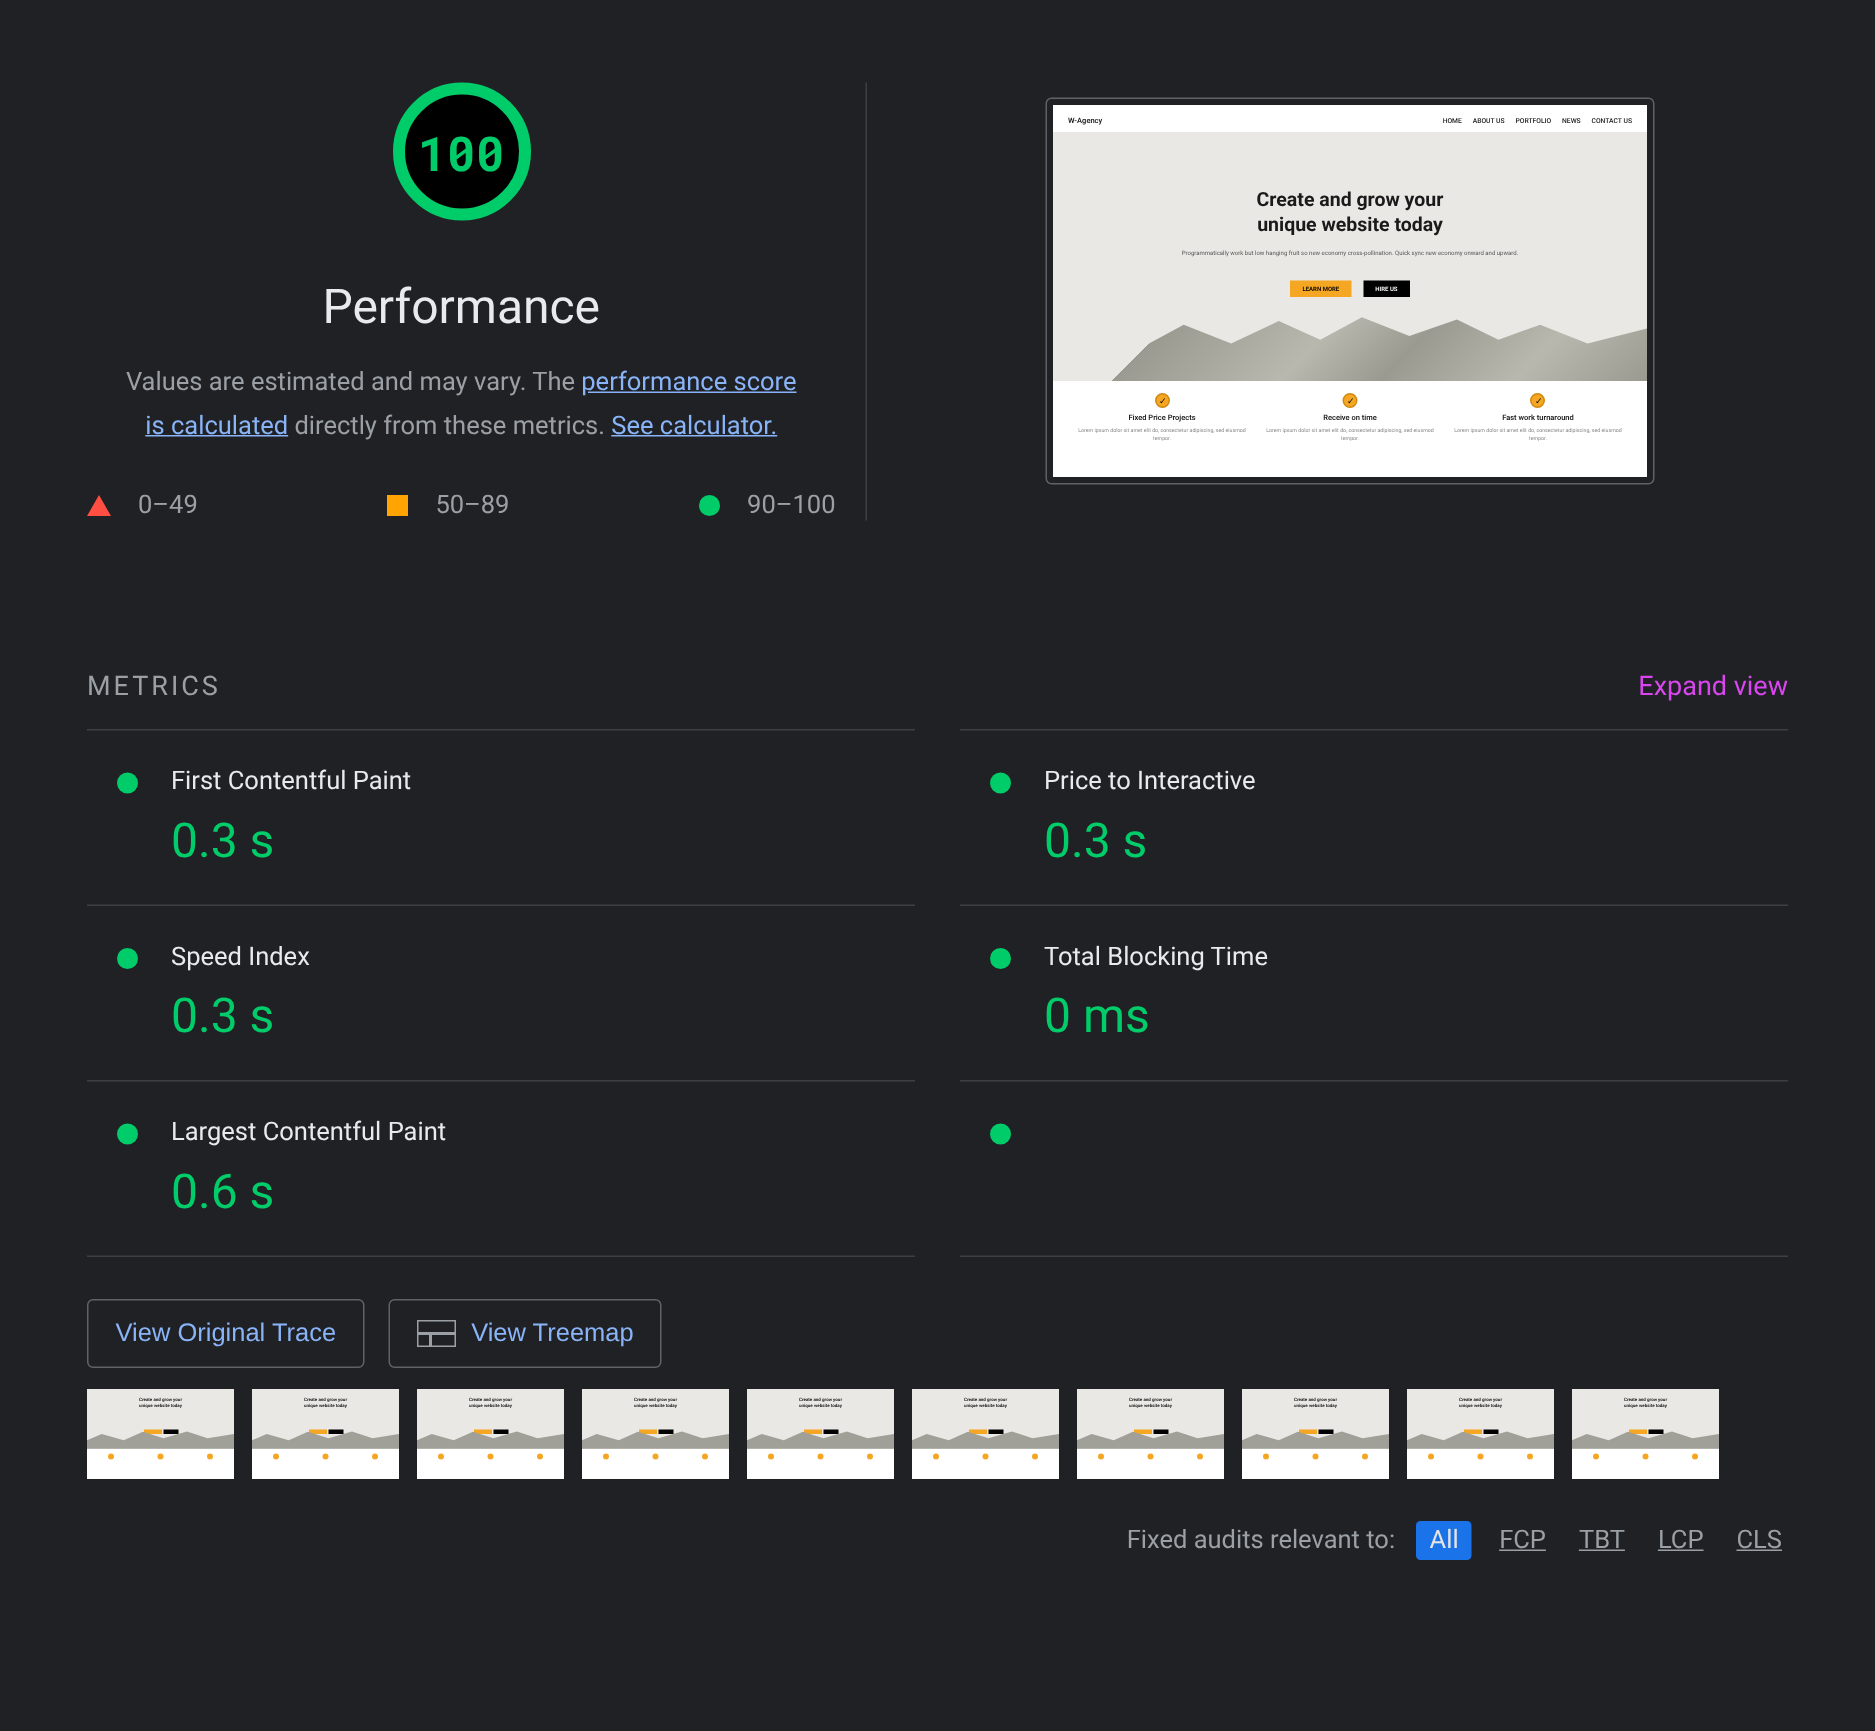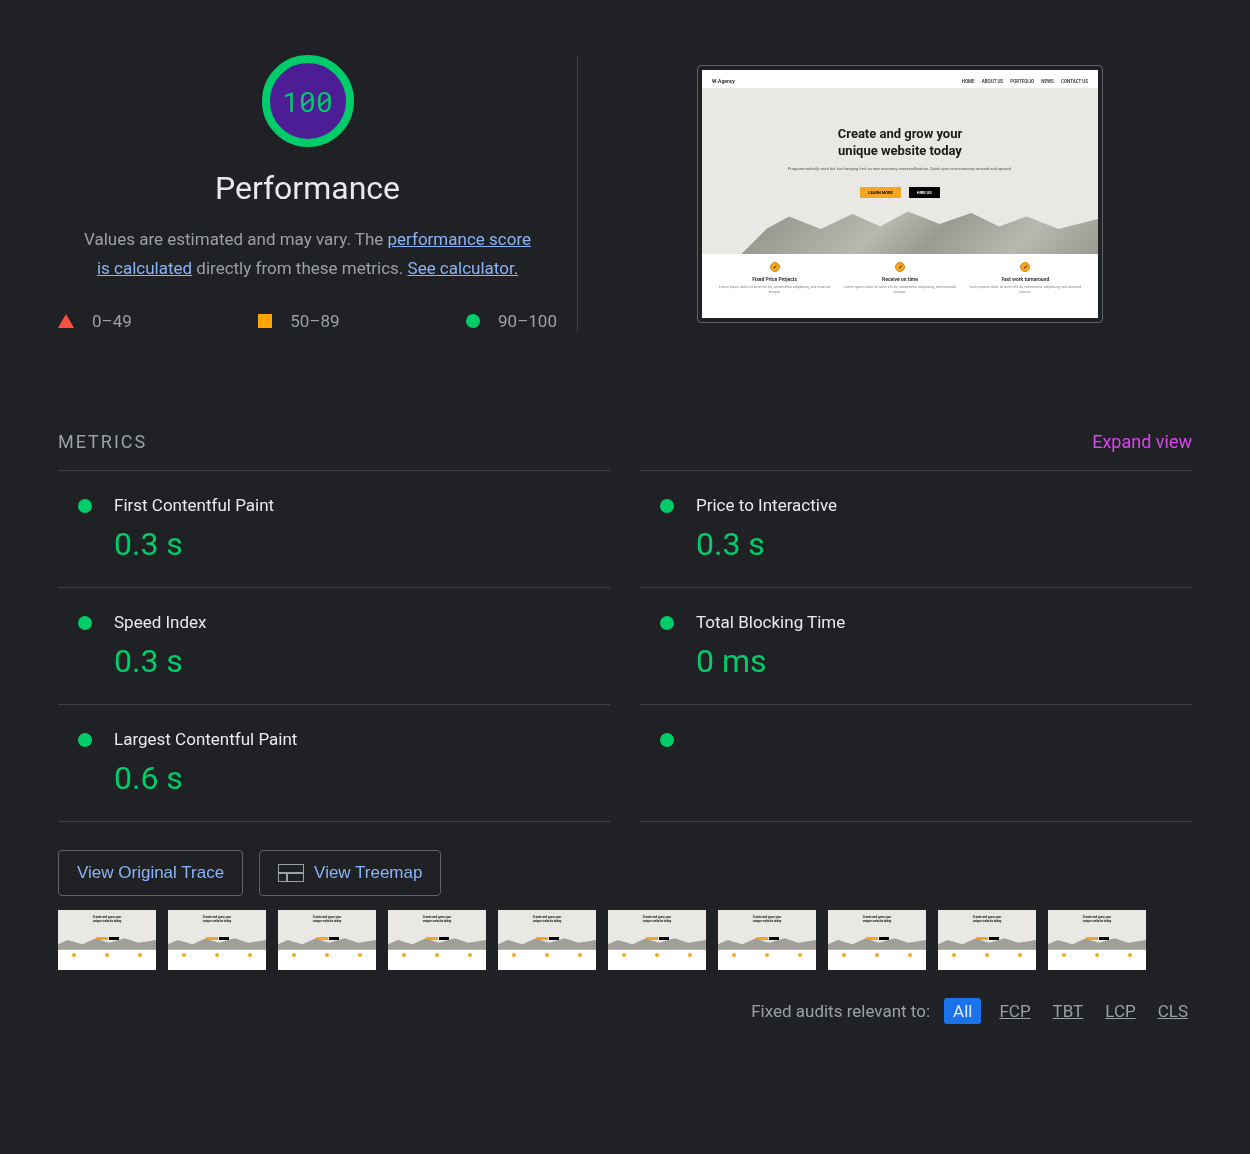--- a/index.html
+++ b/index.html
@@ -28,34 +28,34 @@
     .gauge-wrap {
       display: flex;
       justify-content: center;
       margin-bottom: 10px;
     }
     .gauge {
       width: 92px;
       height: 92px;
       border-radius: 50%;
       border: 8px solid #00cc6a;
-      background: #4c1d95;
+      background: #000000;
       display: flex;
       align-items: center;
       justify-content: center;
       color: #00cc6a;
-      font-size: 28px;
-      font-weight: 400;
+      font-size: 32px;
+      font-weight: 700;
       font-family: "Roboto Mono", monospace;
     }
     .category-title {
       font-size: 32px;
       font-weight: 400;
       color: #e8eaed;
-      margin: 22px 0 18px 0;
+      margin: 38px 0 18px 0;
     }
     .disclaimer {
       font-size: 17px;
       color: #9aa0a6;
       line-height: 1.7;
       padding: 0 25px;
     }
     .disclaimer a {
       color: #8ab4f8;
       text-decoration: underline;

